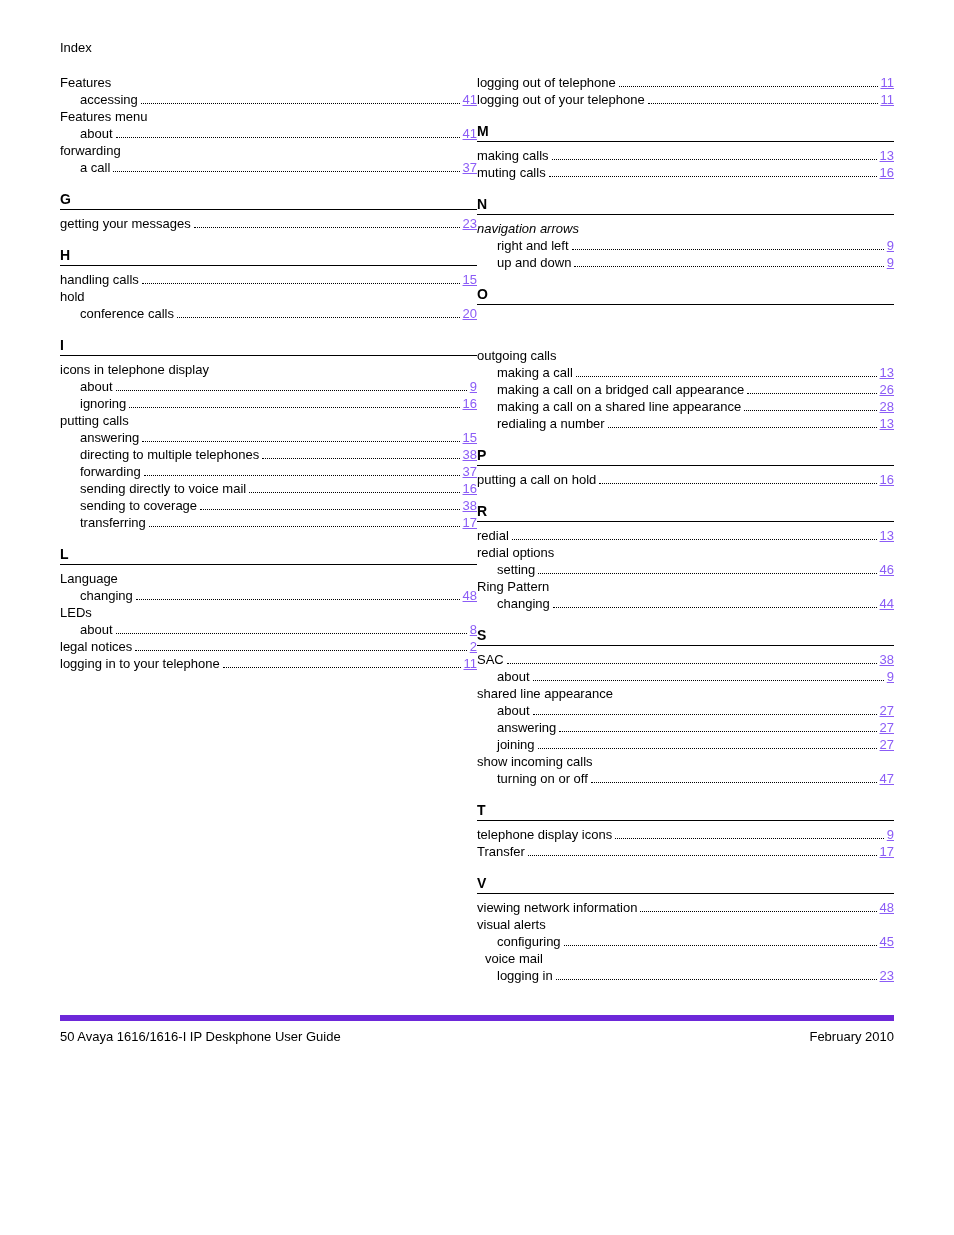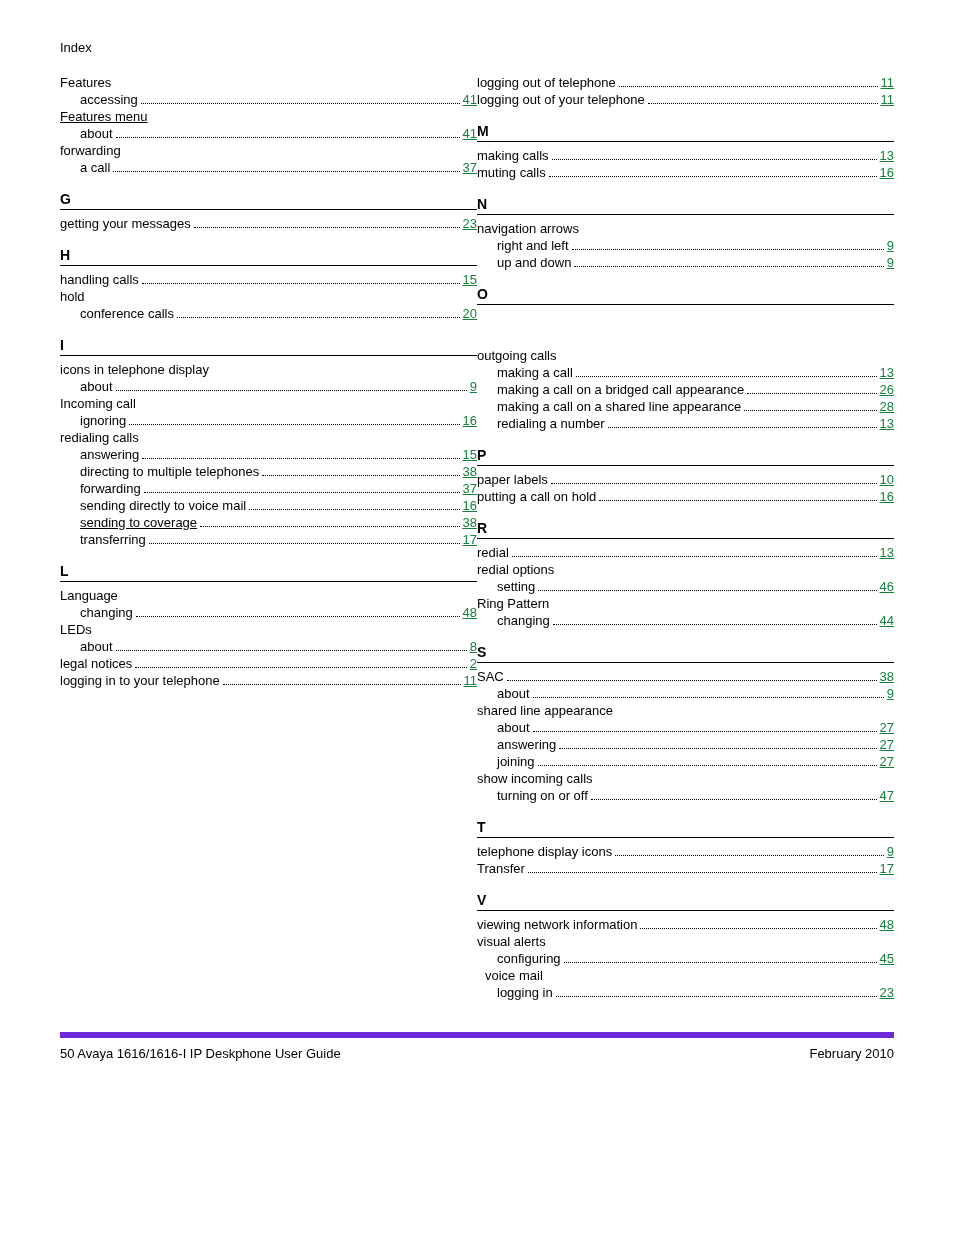--- a/index.html
+++ b/index.html
@@ -44,21 +44,21 @@
       font-size: 13px;
     }
     .entry-main .dots {
       flex: 1;
       border-bottom: 1px dotted #000;
       margin: 0 3px;
       margin-bottom: 3px;
       min-width: 10px;
     }
     .entry-main .page-num {
-      color: #15803d;
+      color: #8b5cf6;
       text-decoration: underline;
       font-size: 13px;
       white-space: nowrap;
     }
     .group-label {
       font-size: 13px;
       font-weight: normal;
       margin-bottom: 1px;
     }
     .page-footer {
@@ -83,21 +83,21 @@
   <div class="columns">
     <div class="col" id="left-col">
         <div class="entry" style="padding-left: 0px;"><span class="group-label">Features</span></div>
         <div class="entry" style="padding-left: 20px;">
           <div class="entry-main">
             <span class="label">accessing</span>
             <span class="dots"></span>
             <a class="page-num" href="#">41</a>
           </div>
         </div>
-        <div class="entry" style="padding-left: 0px; text-decoration: underline;"><span class="group-label">Features menu</span></div>
+        <div class="entry" style="padding-left: 0px;"><span class="group-label">Features menu</span></div>
         <div class="entry" style="padding-left: 20px;">
           <div class="entry-main">
             <span class="label">about</span>
             <span class="dots"></span>
             <a class="page-num" href="#">41</a>
           </div>
         </div>
         <div class="entry" style="padding-left: 0px;"><span class="group-label">forwarding</span></div>
         <div class="entry" style="padding-left: 20px;">
           <div class="entry-main">
@@ -133,29 +133,28 @@
         </div>
         <div class="section-letter">I</div>
         <div class="entry" style="padding-left: 0px;"><span class="group-label">icons in telephone display</span></div>
         <div class="entry" style="padding-left: 20px;">
           <div class="entry-main">
             <span class="label">about</span>
             <span class="dots"></span>
             <a class="page-num" href="#">9</a>
           </div>
         </div>
-        <div class="entry" style="padding-left: 0px;"><span class="group-label">Incoming call</span></div>
         <div class="entry" style="padding-left: 20px;">
           <div class="entry-main">
             <span class="label">ignoring</span>
             <span class="dots"></span>
             <a class="page-num" href="#">16</a>
           </div>
         </div>
-        <div class="entry" style="padding-left: 0px;"><span class="group-label">redialing calls</span></div>
+        <div class="entry" style="padding-left: 0px;"><span class="group-label">putting calls</span></div>
         <div class="entry" style="padding-left: 20px;">
           <div class="entry-main">
             <span class="label">answering</span>
             <span class="dots"></span>
             <a class="page-num" href="#">15</a>
           </div>
         </div>
         <div class="entry" style="padding-left: 20px; text-align: right;">
           <div class="entry-main">
             <span class="label">directing to multiple telephones</span>
@@ -170,21 +169,21 @@
             <a class="page-num" href="#">37</a>
           </div>
         </div>
         <div class="entry" style="padding-left: 20px;">
           <div class="entry-main">
             <span class="label">sending directly to voice mail</span>
             <span class="dots"></span>
             <a class="page-num" href="#">16</a>
           </div>
         </div>
-        <div class="entry" style="padding-left: 20px; text-decoration: underline;">
+        <div class="entry" style="padding-left: 20px;">
           <div class="entry-main">
             <span class="label">sending to coverage</span>
             <span class="dots"></span>
             <a class="page-num" href="#">38</a>
           </div>
         </div>
         <div class="entry" style="padding-left: 20px;">
           <div class="entry-main">
             <span class="label">transferring</span>
             <span class="dots"></span>
@@ -248,21 +247,21 @@
           </div>
         </div>
         <div class="entry" style="padding-left: 0px;">
           <div class="entry-main">
             <span class="label">muting calls</span>
             <span class="dots"></span>
             <a class="page-num" href="#">16</a>
           </div>
         </div>
         <div class="section-letter">N</div>
-        <div class="entry" style="padding-left: 0px;"><span class="group-label">navigation arrows</span></div>
+        <div class="entry" style="padding-left: 0px; font-style: italic;"><span class="group-label">navigation arrows</span></div>
         <div class="entry" style="padding-left: 20px;">
           <div class="entry-main">
             <span class="label">right and left</span>
             <span class="dots"></span>
             <a class="page-num" href="#">9</a>
           </div>
         </div>
         <div class="entry" style="padding-left: 20px;">
           <div class="entry-main">
             <span class="label">up and down</span>
@@ -294,27 +293,20 @@
           </div>
         </div>
         <div class="entry" style="padding-left: 20px;">
           <div class="entry-main">
             <span class="label">redialing a number</span>
             <span class="dots"></span>
             <a class="page-num" href="#">13</a>
           </div>
         </div>
         <div class="section-letter">P</div>
-        <div class="entry" style="padding-left: 0px;">
-          <div class="entry-main">
-            <span class="label">paper labels</span>
-            <span class="dots"></span>
-            <a class="page-num" href="#">10</a>
-          </div>
-        </div>
         <div class="entry" style="padding-left: 0px;">
           <div class="entry-main">
             <span class="label">putting a call on hold</span>
             <span class="dots"></span>
             <a class="page-num" href="#">16</a>
           </div>
         </div>
         <div class="section-letter">R</div>
         <div class="entry" style="padding-left: 0px;">
           <div class="entry-main">

